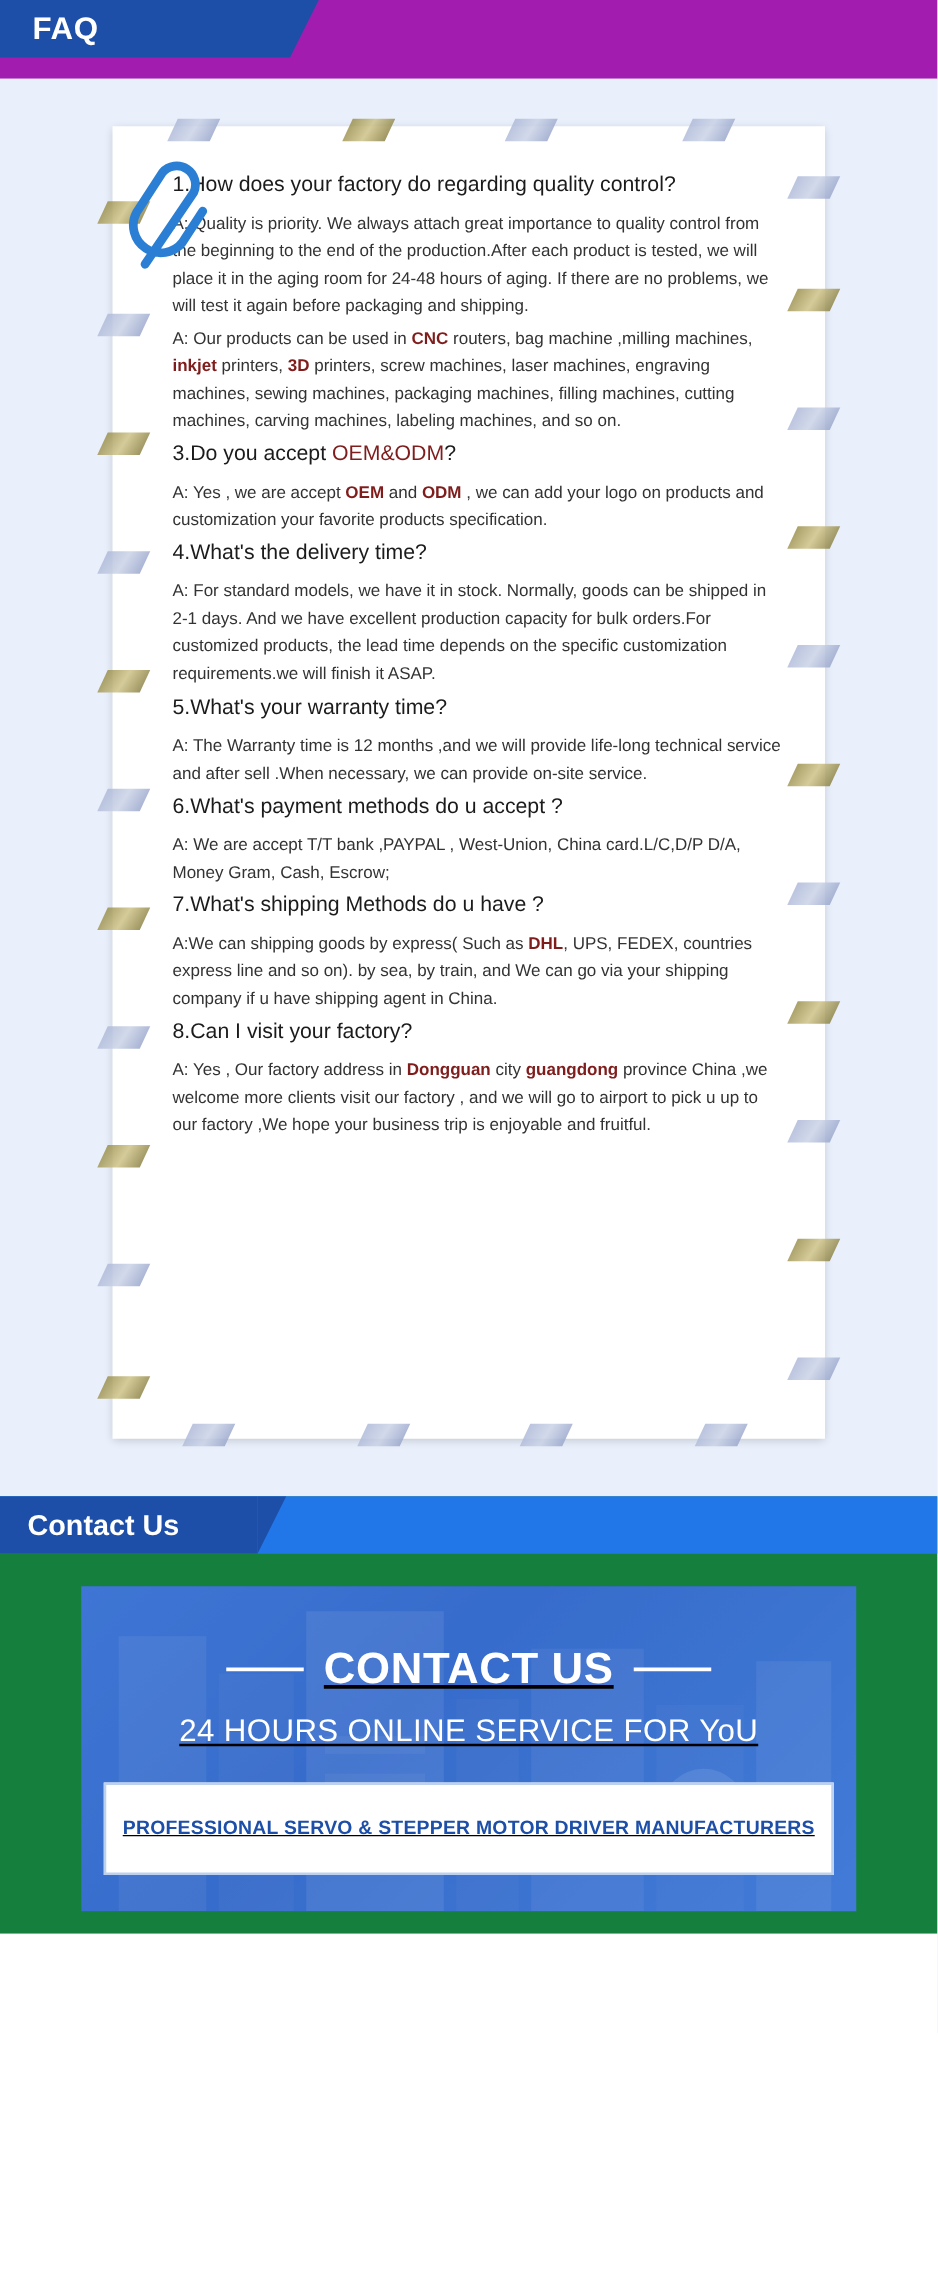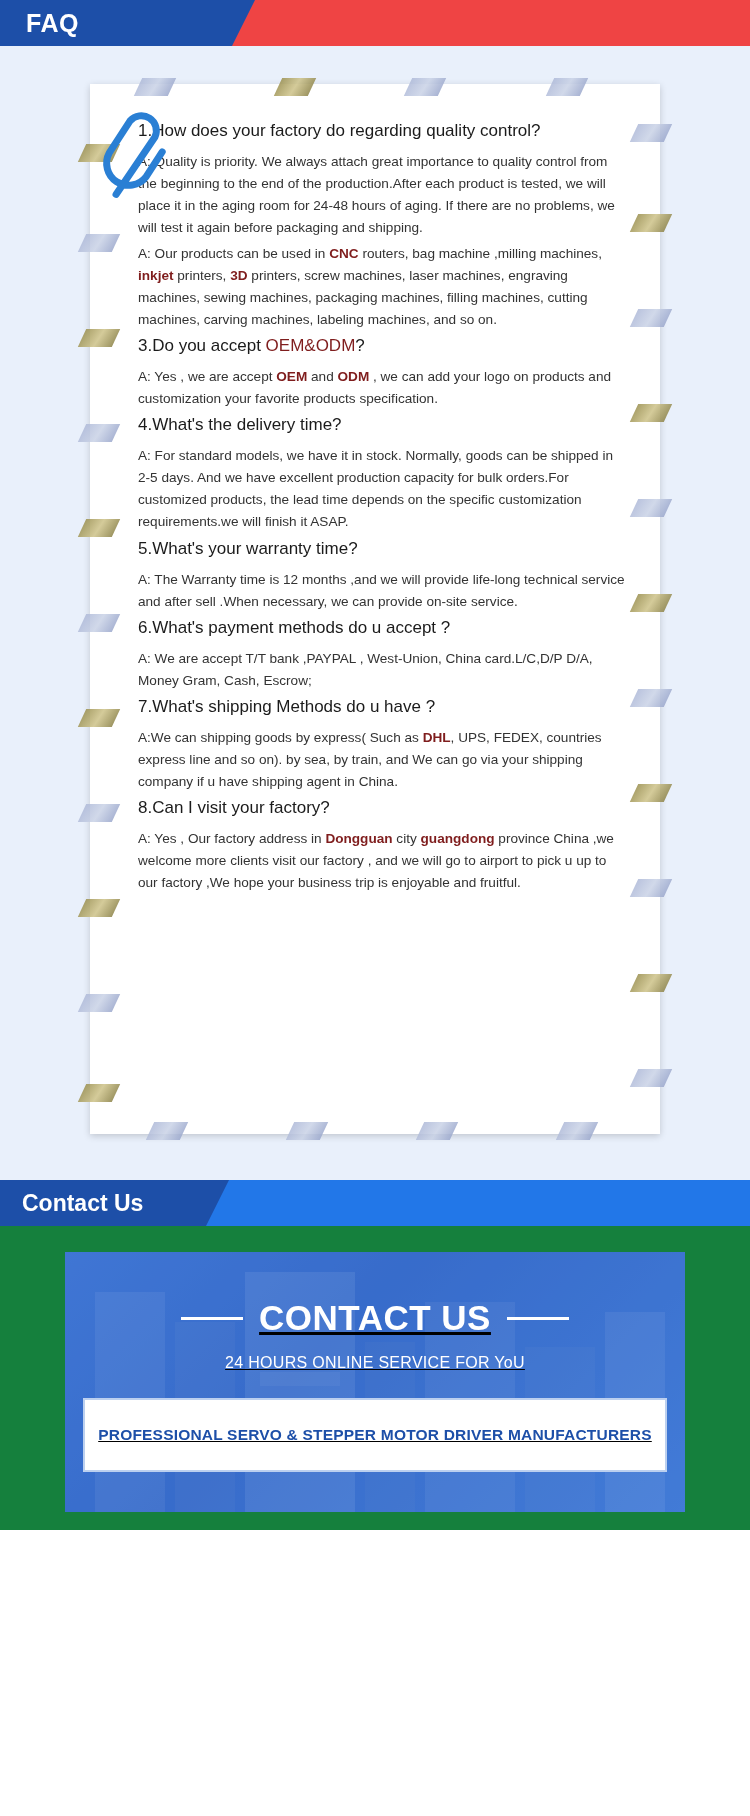--- a/index.html
+++ b/index.html
@@ -14,22 +14,22 @@
   }
   .page {
     width: 750px;
     position: relative;
     overflow: hidden;
   }
 
   
   .section-header {
     position: relative;
-    height: 46px;
-    background: #ef4444;
+    height: 63px;
+    background: #a21caf;
     overflow: hidden;
   }
   .section-header .tab {
     position: absolute;
     left: 0;
     top: 0;
     height: 46px;
     width: 232px;
     background: #1d4fa8;
   }
@@ -184,21 +184,21 @@
     background: #ffffff;
   }
   .banner h2 {
     margin: 0;
     font-size: 35px;
     font-weight: bold;
     letter-spacing: 0.5px;
   }
   .banner .sub {
     margin-top: 16px;
-    font-size: 16px;
+    font-size: 25px;
     letter-spacing: 0.3px;
   }
   .banner .strip {
     margin: 26px 18px 0 18px;
     background: #ffffff;
     border: 2px solid #bcd0ef;
     color: #1d4fa8;
     font-size: 15.5px;
     font-weight: bold;
     padding: 26px 4px;
@@ -268,21 +268,21 @@
         <p class="a">A: Our products can be used in <span class="hl">CNC</span> routers, bag machine ,milling machines, <span class="hl">inkjet</span> printers, <span class="hl">3D</span> printers, screw machines, laser machines, engraving machines, sewing machines, packaging machines, filling machines, cutting machines, carving machines, labeling machines, and so on.</p>
       </div>
 
       <div class="qa-block">
         <h3 class="q"><span>3.Do you accept </span><span class="hl">OEM&amp;ODM</span><span>?</span></h3>
         <p class="a">A: Yes , we are accept <span class="hl">OEM</span> and <span class="hl">ODM</span> , we can add your logo on products and customization your favorite products specification.</p>
       </div>
 
       <div class="qa-block">
         <h3 class="q">4.What's the delivery time?</h3>
-        <p class="a">A: For standard models, we have it in stock. Normally, goods can be shipped in 2-5 days. And we have excellent production capacity for bulk orders.For customized products, the lead time depends on the specific customization requirements.we will finish it ASAP.</p>
+        <p class="a">A: For standard models, we have it in stock. Normally, goods can be shipped in 2-1 days. And we have excellent production capacity for bulk orders.For customized products, the lead time depends on the specific customization requirements.we will finish it ASAP.</p>
       </div>
 
       <div class="qa-block">
         <h3 class="q">5.What's your warranty time?</h3>
         <p class="a">A: The Warranty time is 12 months ,and we will provide life-long technical service and after sell .When necessary, we can provide on-site service.</p>
       </div>
 
       <div class="qa-block">
         <h3 class="q">6.What's payment methods do u accept ?</h3>
         <p class="a">A: We are accept T/T bank ,PAYPAL , West-Union, China card.L/C,D/P D/A, Money Gram, Cash, Escrow;</p>

